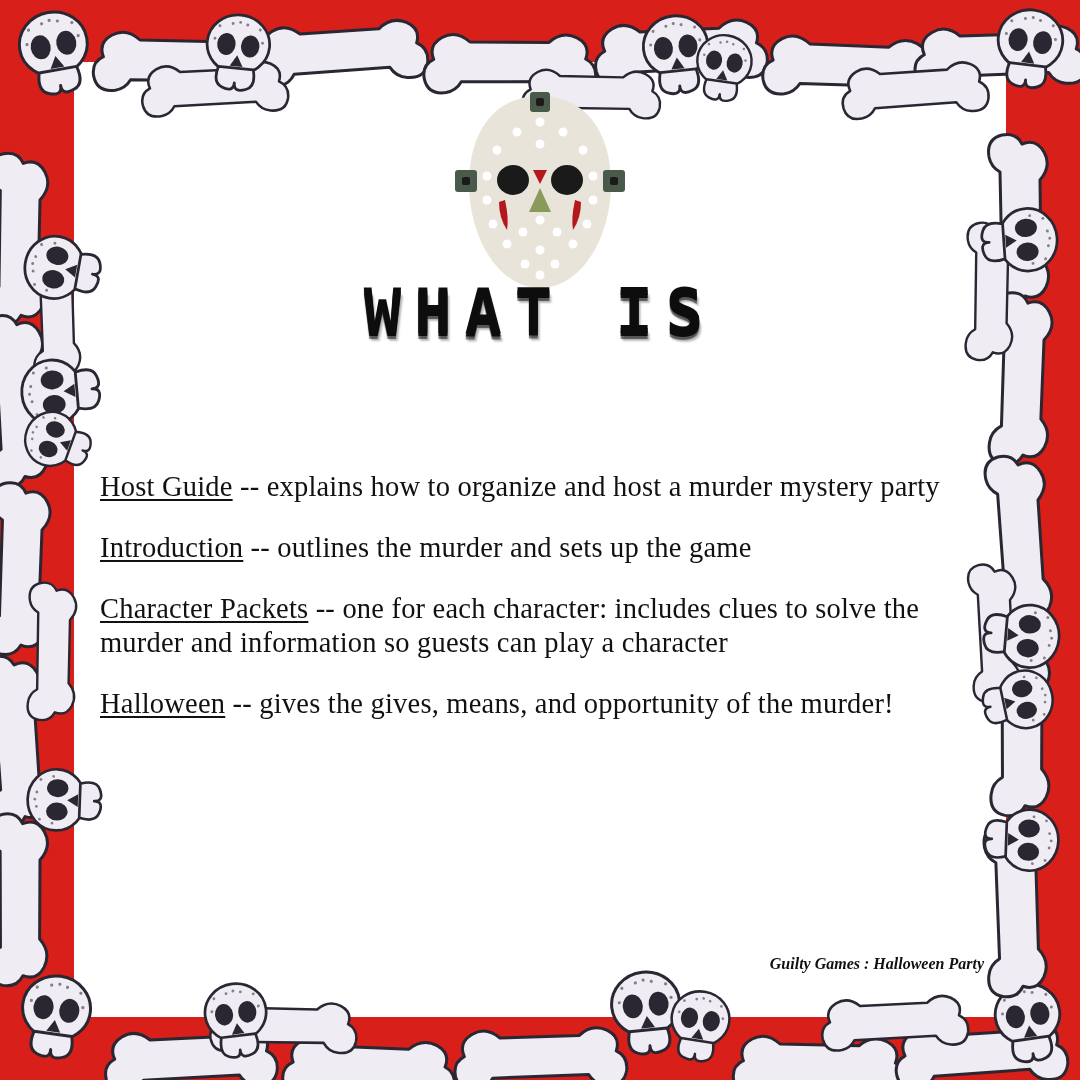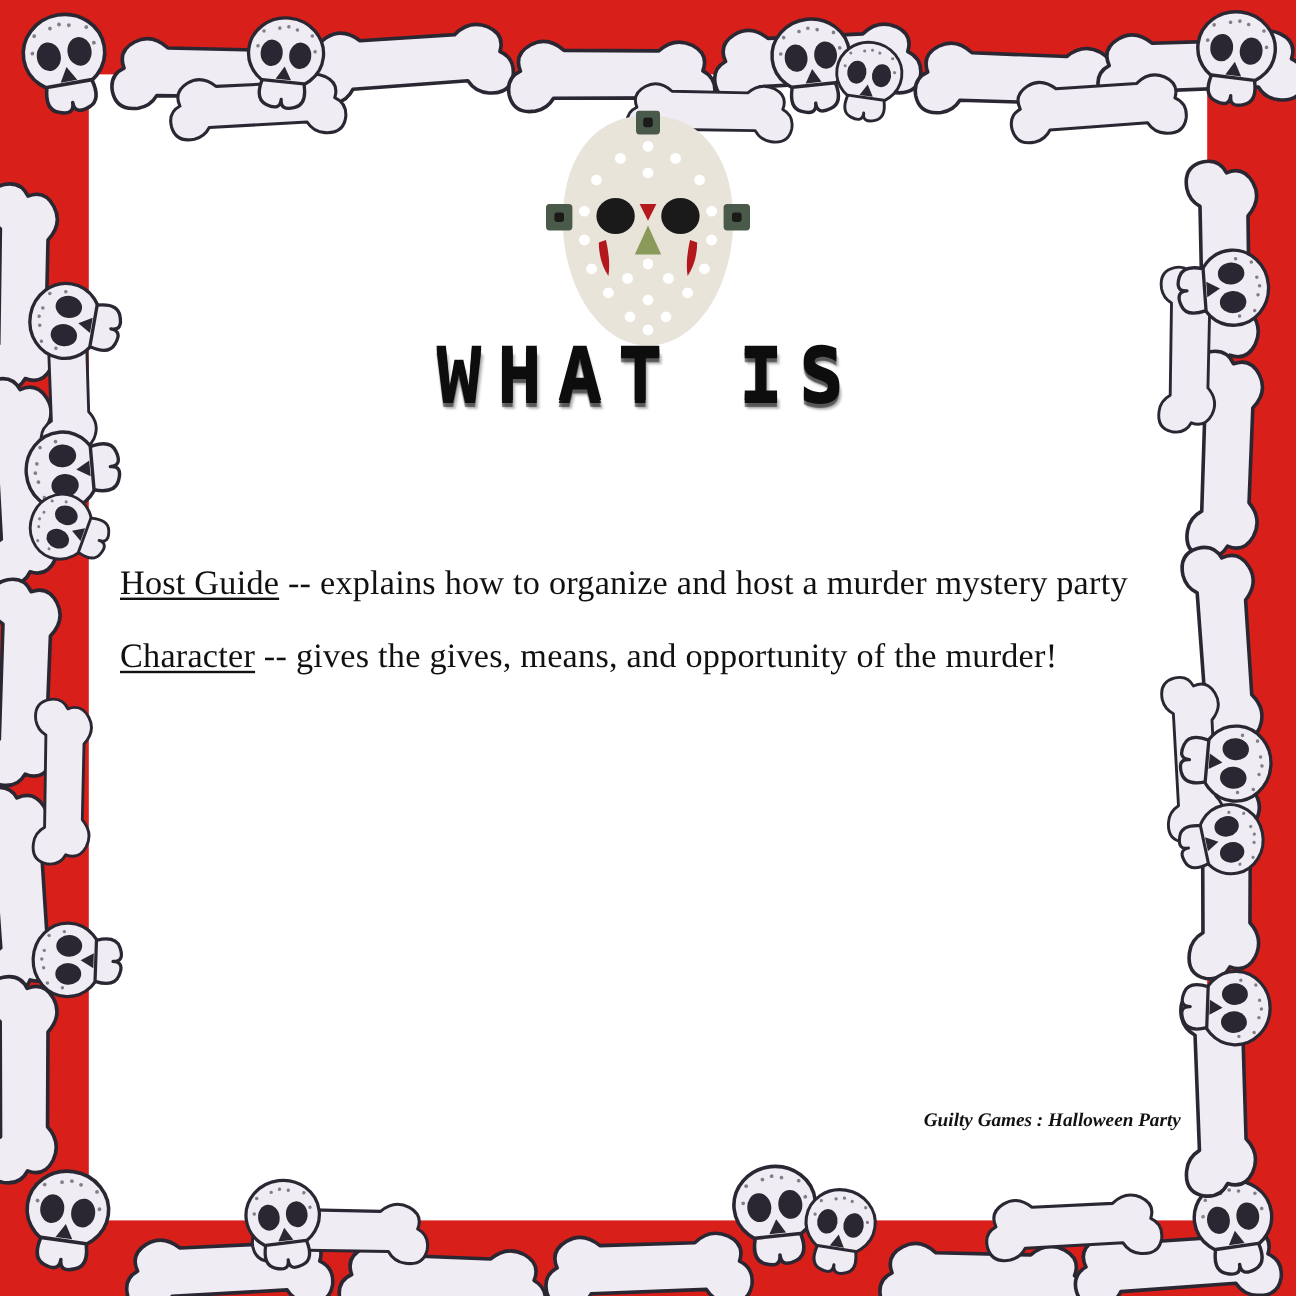--- a/index.html
+++ b/index.html
@@ -92,21 +92,21 @@
   .entry:last-child { margin-bottom: 0; }
   .entry-term {
     text-decoration: underline;
     text-underline-offset: 3px;
   }
   .entry-desc { }
 
   #footer-note {
     position: absolute;
     right: 96px;
-    top: 925px;
+    top: 955px;
     font-family: "Liberation Serif", serif;
     font-style: italic;
     font-weight: bold;
     font-size: 16px;
     color: #111111;
     z-index: 5;
   }
 </style>
 </head>
 <body>
@@ -258,25 +258,31 @@
   <div id="title-block">
     <div class="title-line" id="title-line-1">WHAT IS</div>
   </div>
 
   <div id="content">
 
     <div class="entry">
       <span class="entry-term">Host Guide</span><span class="entry-desc"> -- explains how to organize and host a murder mystery party</span>
     </div>
 
-
-
-
-    <div class="entry">
-      <span class="entry-term">Character</span><span class="entry-desc"> -- gives the gives, means, and opportunity of the murder!</span>
+    <div class="entry">
+      <span class="entry-term">Introduction</span><span class="entry-desc"> -- outlines the murder and sets up the game</span>
+    </div>
+
+
+    <div class="entry">
+      <span class="entry-term">Character Packets</span><span class="entry-desc"> -- one for each character: includes clues to solve the murder and information so guests can play a character</span>
+    </div>
+
+    <div class="entry">
+      <span class="entry-term">Halloween</span><span class="entry-desc"> -- gives the gives, means, and opportunity of the murder!</span>
     </div>
 
 
   </div>
 
   <div id="footer-note">Guilty Games : Halloween Party</div>
 
 </div>
 
 </body></html>

